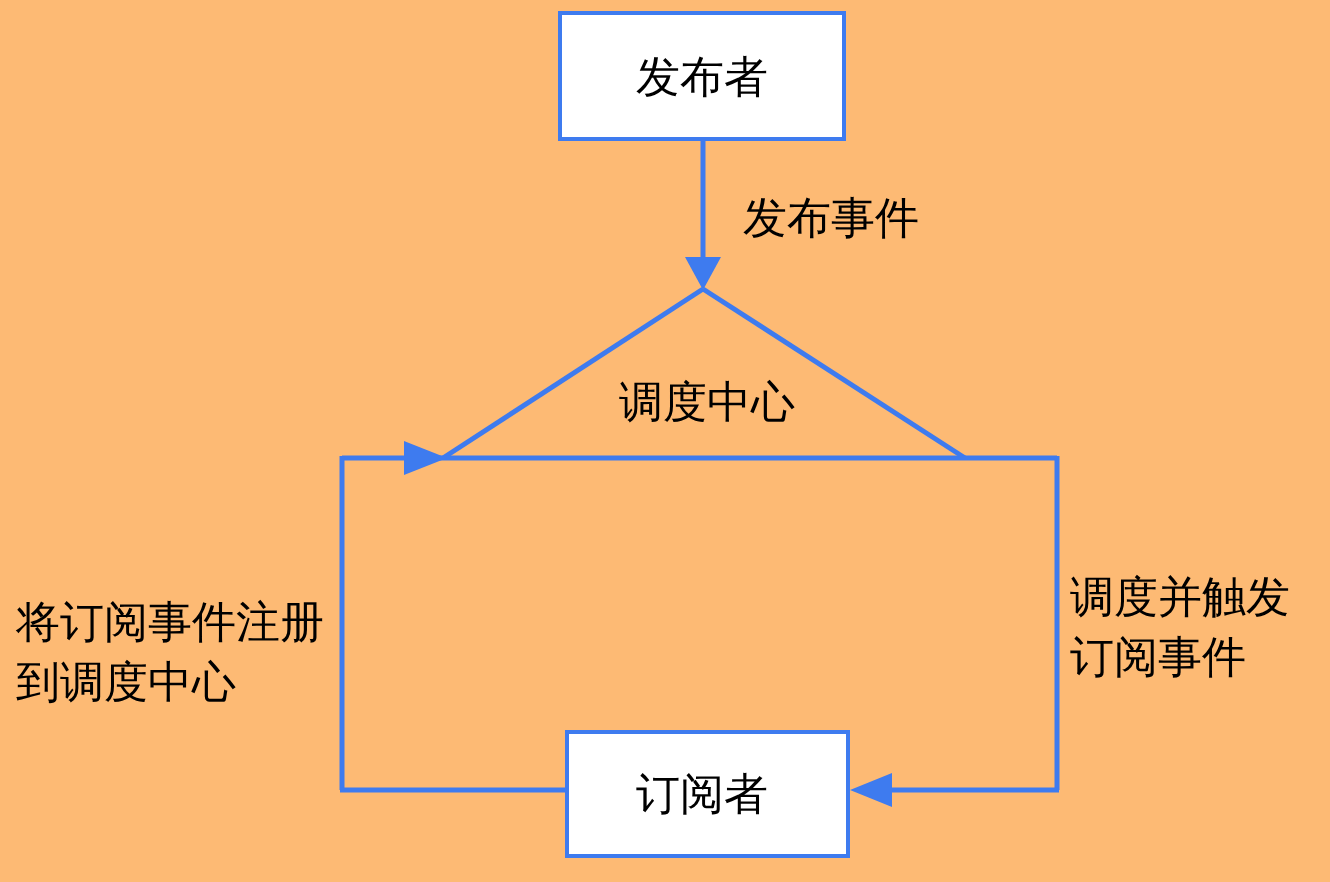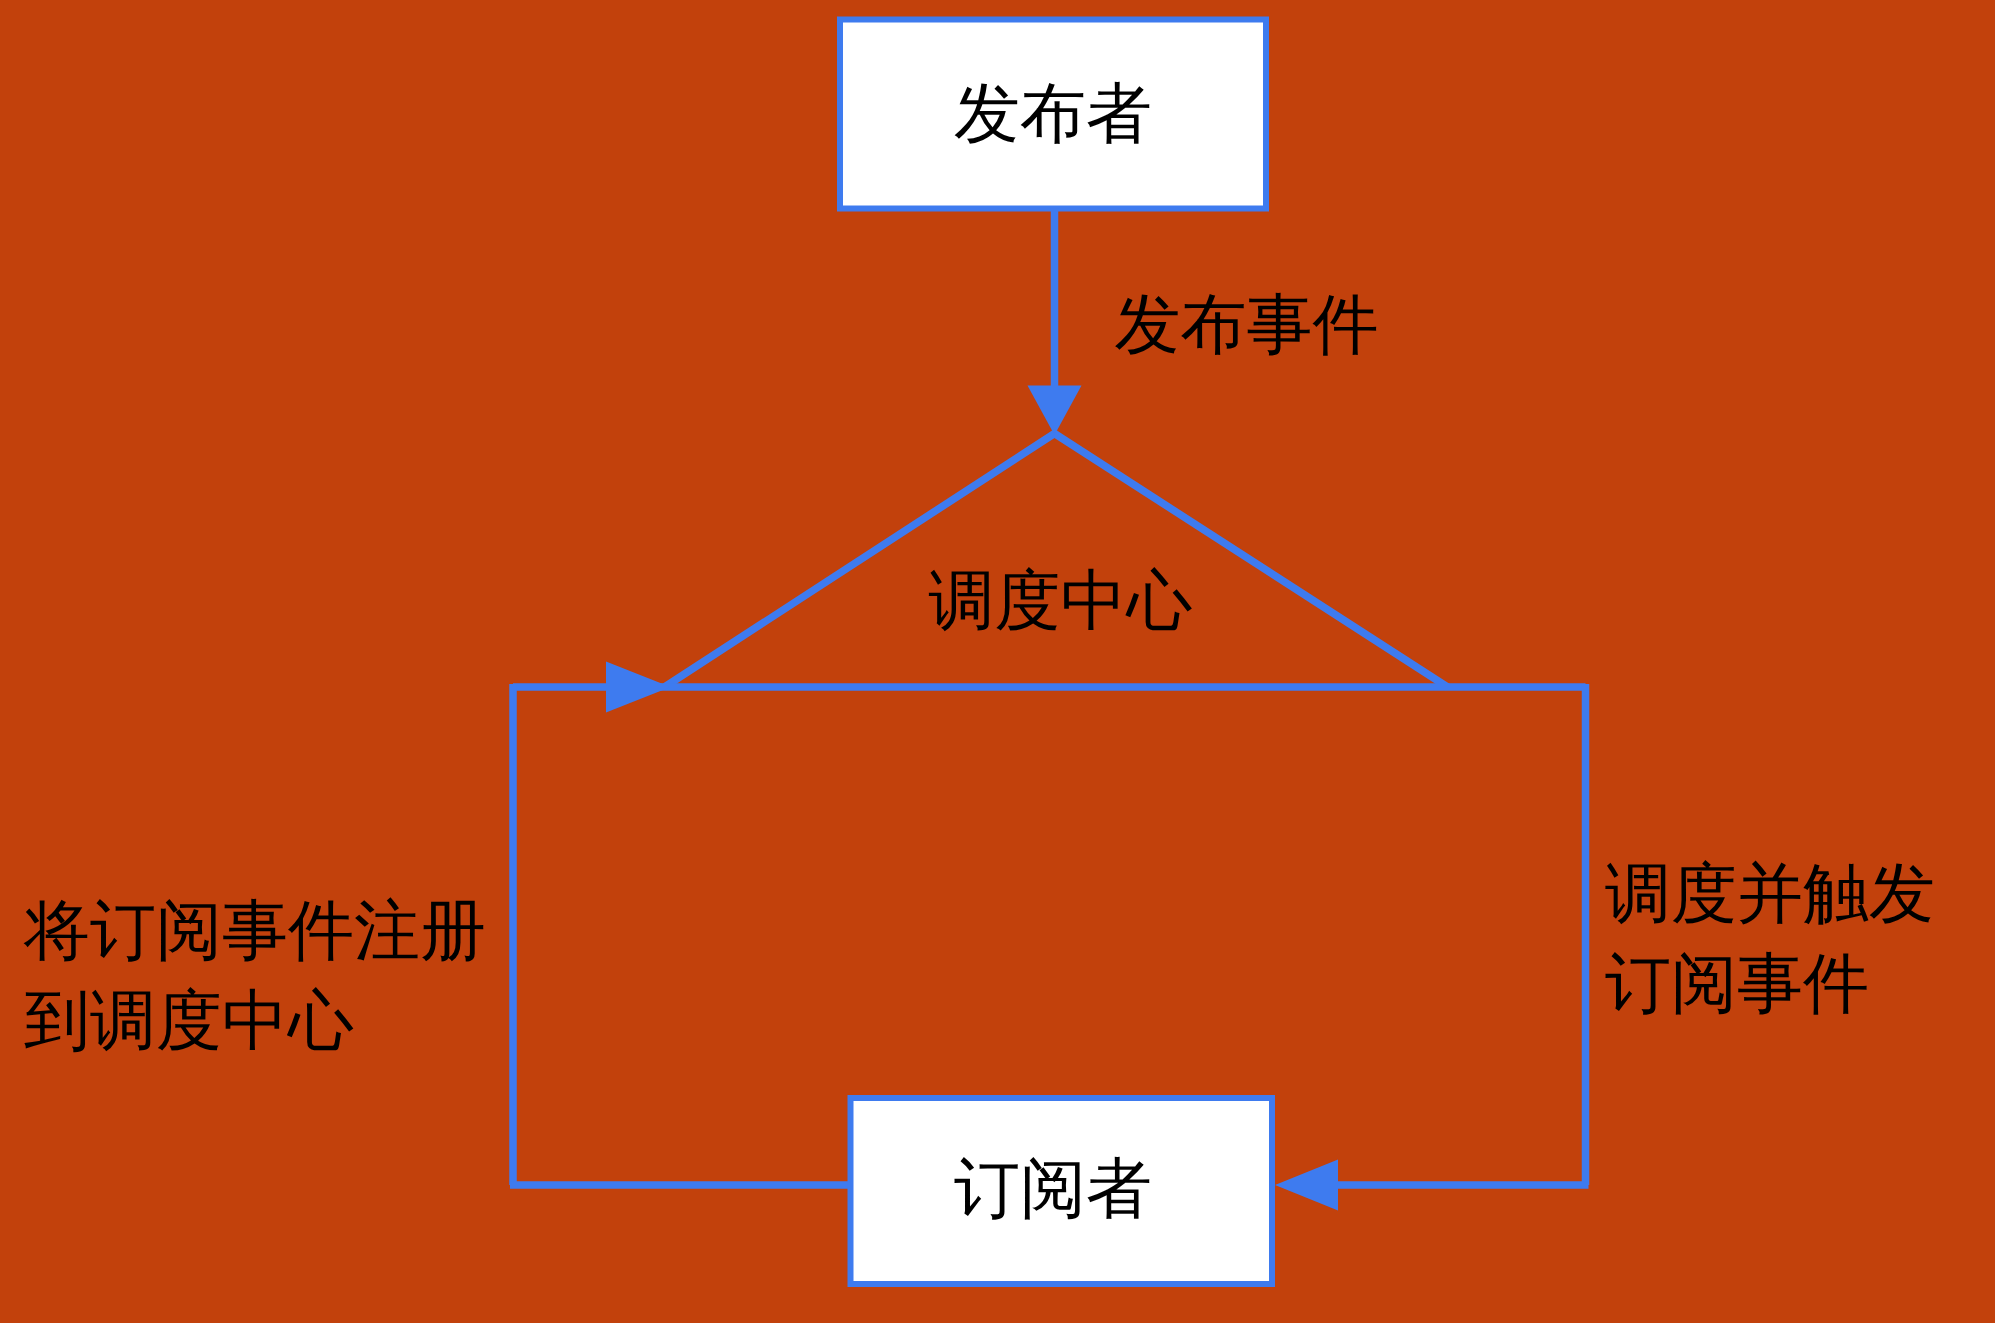--- a/index.html
+++ b/index.html
@@ -4,21 +4,21 @@
 <style>
   html, body {
     margin: 0;
     padding: 0;
     background: #ffffff;
   }
   .canvas {
     position: relative;
     width: 1330px;
     height: 882px;
-    background: #c2410c;
+    background: #fdba74;
     overflow: hidden;
   }
   svg {
     display: block;
   }
   svg text {
     font-family: "Liberation Sans", "DejaVu Sans", sans-serif;
     font-size: 44px;
   }
   .node-box {

